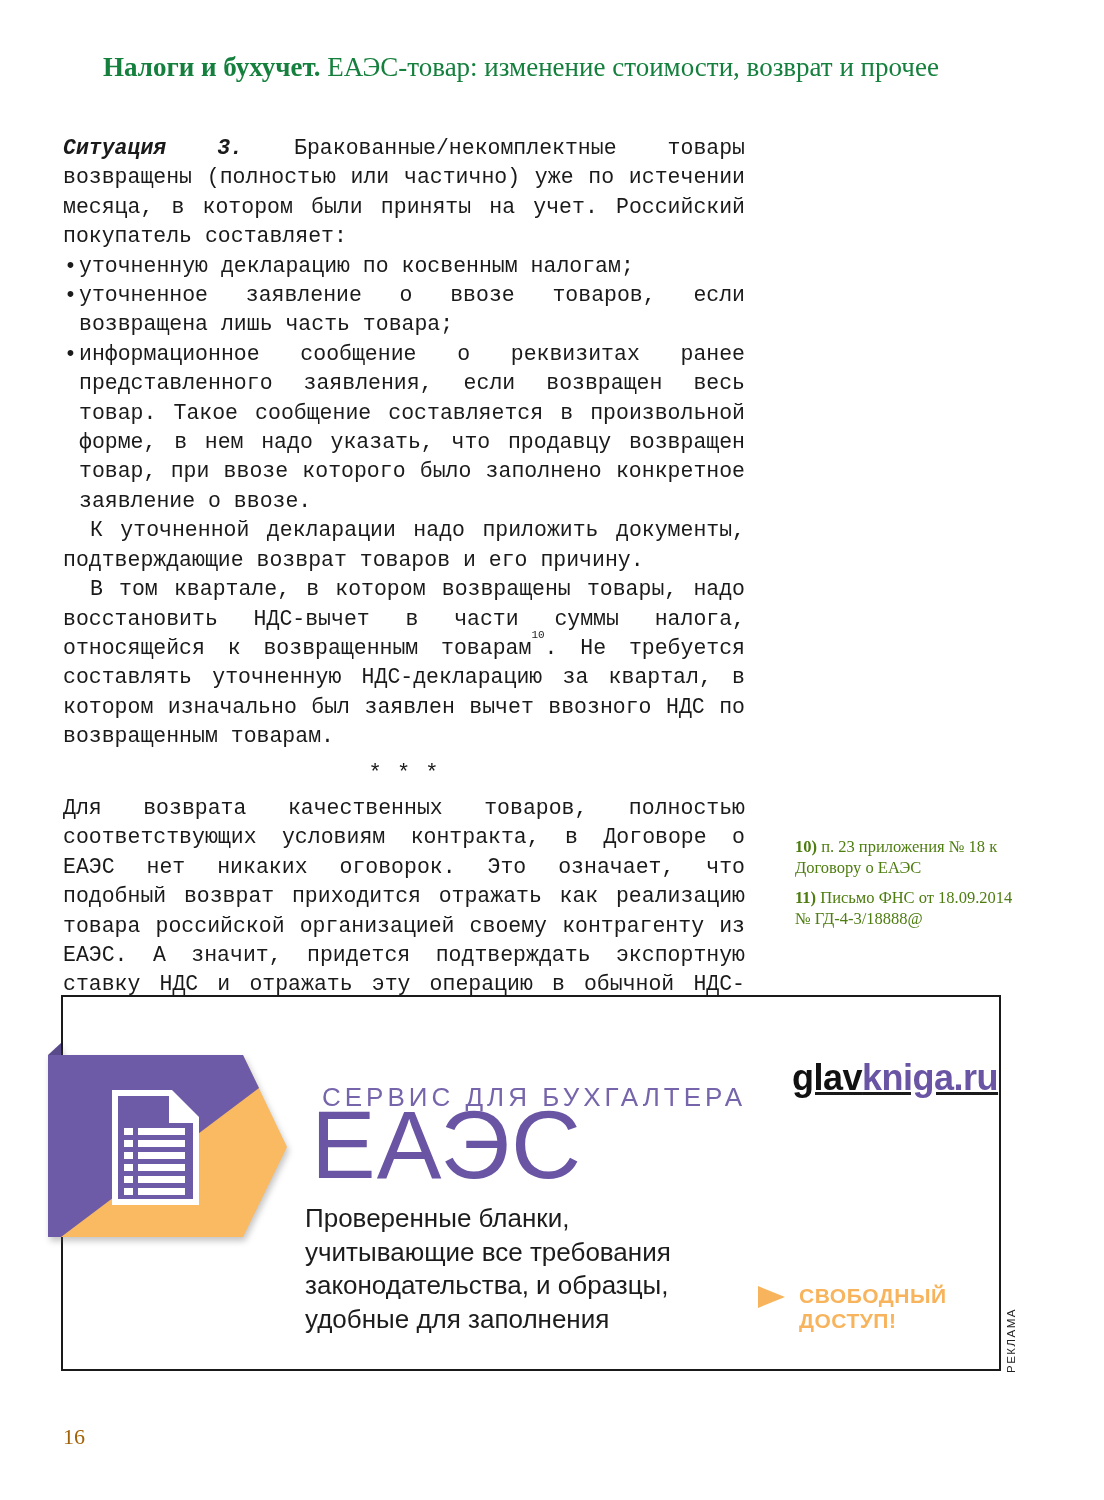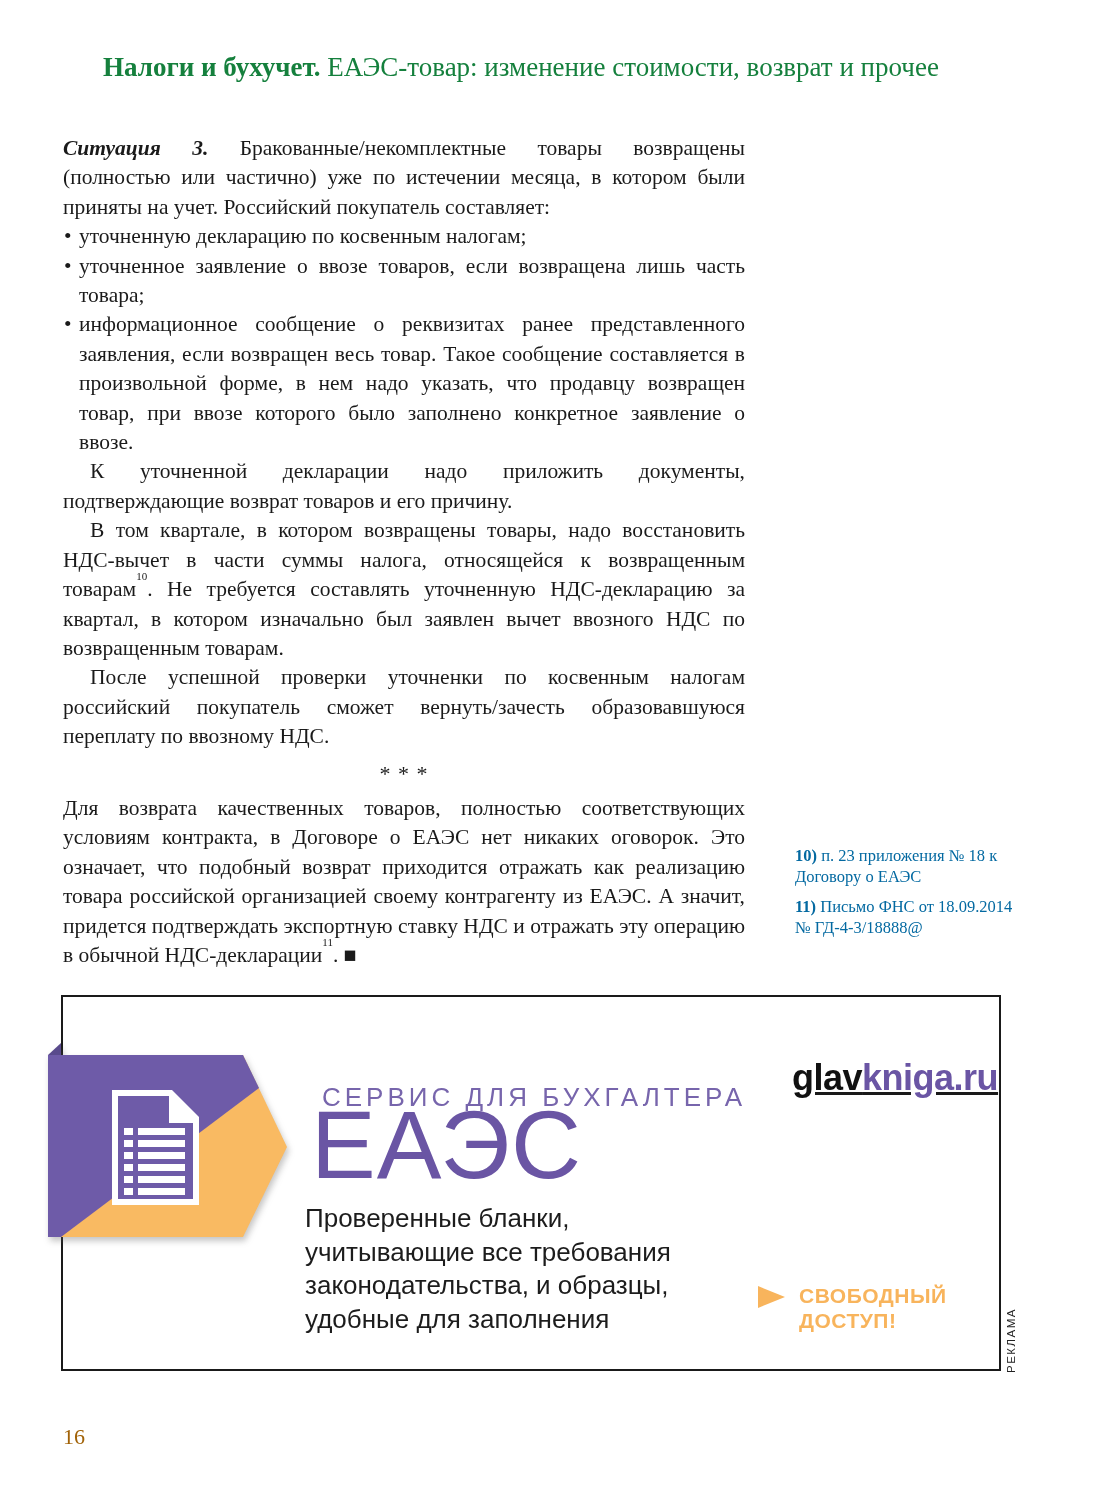--- a/index.html
+++ b/index.html
@@ -12,34 +12,34 @@
   .page-header{
     position:absolute;left:63px;top:55px;width:900px;
     font-size:27px;line-height:24px;color:#15803d;
     font-family:"Liberation Serif","DejaVu Serif",serif;
     margin-left:40px;
   }
   .page-header .sec{font-weight:bold;}
   
   .article{
     position:absolute;left:63px;top:134px;width:682px;
-    font-size:21.5px;line-height:29.4px;text-align:justify;
+    font-size:21.5px;line-height:29.4px;text-align:justify;font-family:Liberation Mono, monospace;
   }
   .article p{margin:0;}
   .lead{font-weight:bold;font-style:italic;}
   .indent{text-indent:27px;}
   ul.blist{margin:0;padding:0;list-style:none;}
   ul.blist li{position:relative;padding-left:16px;text-align:justify;}
   ul.blist li::before{content:"\2022";position:absolute;left:1px;top:0;}
   sup.fnref{font-size:11px;position:relative;top:-8px;line-height:0;}
   .stars{text-align:center;font-size:22px;margin:7px 0 6px 0;letter-spacing:1px;}
   
   .footnotes{
     position:absolute;left:795px;top:836px;width:228px;
-    font-size:16.5px;line-height:21px;color:#0369a1;margin-top:9px;
+    font-size:16.5px;line-height:21px;color:#4d7c0f;
   }
   .footnote{margin:0 0 9px 0;}
   .footnote .fm{font-weight:bold;}
   
   .ad-box{
     position:absolute;left:61px;top:995px;width:940px;height:376px;
     border:2px solid #1a1a1a;background:#fff;box-sizing:border-box;
     font-family:"Liberation Sans","DejaVu Sans",sans-serif;
   }
   .ad-logo{position:absolute;left:-15px;top:46px;width:242px;height:206px;
@@ -92,21 +92,20 @@
 
 <div class="article">
   <p><span class="lead">Ситуация 3.</span><span> Бракованные/некомплектные товары возвращены (полностью или частично) уже по истечении месяца, в котором были приняты на учет. Российский покупатель составляет:</span></p>
   <ul class="blist">
     <li>уточненную декларацию по косвенным налогам;</li>
     <li>уточненное заявление о ввозе товаров, если возвращена лишь часть товара;</li>
     <li>информационное сообщение о реквизитах ранее представленного заявления, если возвращен весь товар. Такое сообщение составляется в произвольной форме, в нем надо указать, что продавцу возвращен товар, при ввозе которого было заполнено конкретное заявление о ввозе.</li>
   </ul>
   <p class="indent">К уточненной декларации надо приложить документы, подтверждающие возврат товаров и его причину.</p>
   <p class="indent"><span>В том квартале, в котором возвращены товары, надо восстановить НДС-вычет в части суммы налога, относящейся к возвращенным товарам</span><sup class="fnref">10</sup><span>. Не требуется составлять уточненную НДС-декларацию за квартал, в котором изначально был заявлен вычет ввозного НДС по возвращенным товарам.</span></p>
-  <p class="indent">После успешной проверки уточненки по косвенным налогам российский покупатель сможет вернуть/зачесть образовавшуюся переплату по ввозному НДС.</p>
   <div class="stars">* * *</div>
   <p><span>Для возврата качественных товаров, полностью соответствующих условиям контракта, в Договоре о ЕАЭС нет никаких оговорок. Это означает, что подобный возврат приходится отражать как реализацию товара российской организацией своему контрагенту из ЕАЭС. А значит, придется подтверждать экспортную ставку НДС и отражать эту операцию в обычной НДС-декларации</span><sup class="fnref">11</sup><span>. ■</span></p>
 </div>
 
 <div class="footnotes">
   <div class="footnote"><span class="fm">10)</span><span> п. 23 приложения № 18 к Договору о ЕАЭС</span></div>
   <div class="footnote"><span class="fm">11)</span><span> Письмо ФНС от 18.09.2014 № ГД-4-3/18888@</span></div>
 </div>
 
 <div class="ad-box">

